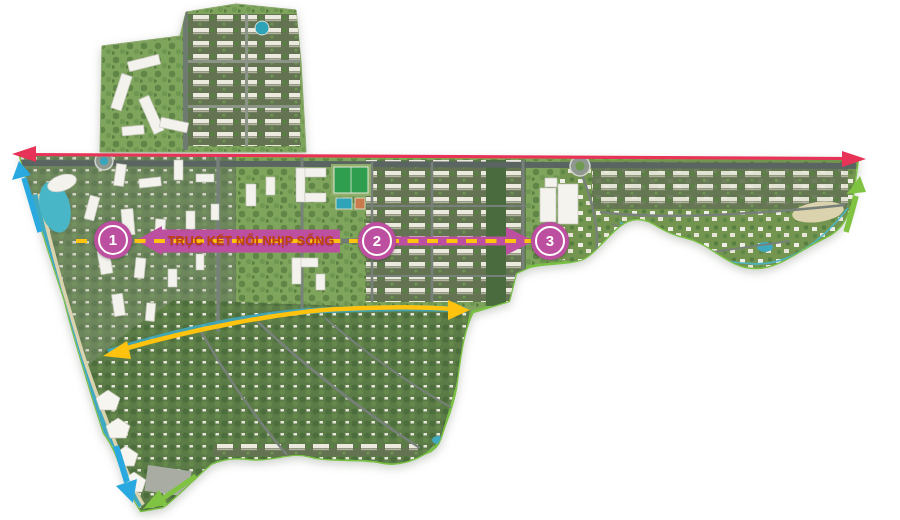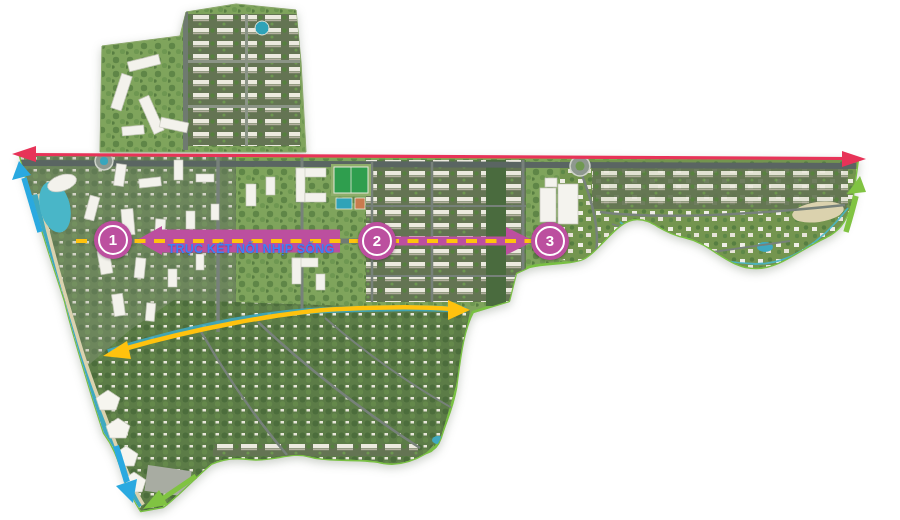--- a/index.html
+++ b/index.html
@@ -13,23 +13,23 @@
   
   .f-magenta{fill:var(--magenta,#bc4f9f);} .s-magenta{stroke:var(--magenta,#bc4f9f);}
   .f-red{fill:var(--red,#e73358);}         .s-red{stroke:var(--red,#e73358);}
   .f-blue{fill:var(--blue,#2aa9e0);}       .s-blue{stroke:var(--blue,#2aa9e0);}
   .f-green{fill:var(--green-arrow,#80c342);} .s-green{stroke:var(--green-arrow,#80c342);}
   .s-yellow{stroke:var(--yellow,#ffc20e);}
   .s-boundary{stroke:var(--boundary-green,#79c143);}
   .s-water{stroke:var(--water,#3fa9bf);}   .f-water{fill:var(--water,#3fa9bf);}
 
   .axis-label{
-    position:absolute;left:161px;top:237px;width:180px;height:24px;
+    position:absolute;left:161px;top:229px;width:180px;height:24px;
     display:flex;align-items:center;justify-content:center;
-    color:#3b82f6;font-size:12.5px;font-weight:bold;letter-spacing:.2px;white-space:nowrap;
+    color:#c2410c;font-size:12.5px;font-weight:bold;letter-spacing:.2px;white-space:nowrap;
     text-shadow:0 1px 1px rgba(90,20,70,.35);pointer-events:none;
   }
   .marker{
     position:absolute;width:38px;height:38px;margin:-19px 0 0 -19px;border-radius:50%;
     background:var(--magenta,#bc4f9f);display:flex;align-items:center;justify-content:center;
     box-shadow:0 1px 3px rgba(0,0,0,.3);cursor:pointer;
   }
   .marker-inner{
     width:26px;height:26px;border-radius:50%;background:var(--magenta,#bc4f9f);
     border:2.5px solid #fff;color:#fff;font-weight:bold;font-size:15px;line-height:26px;

